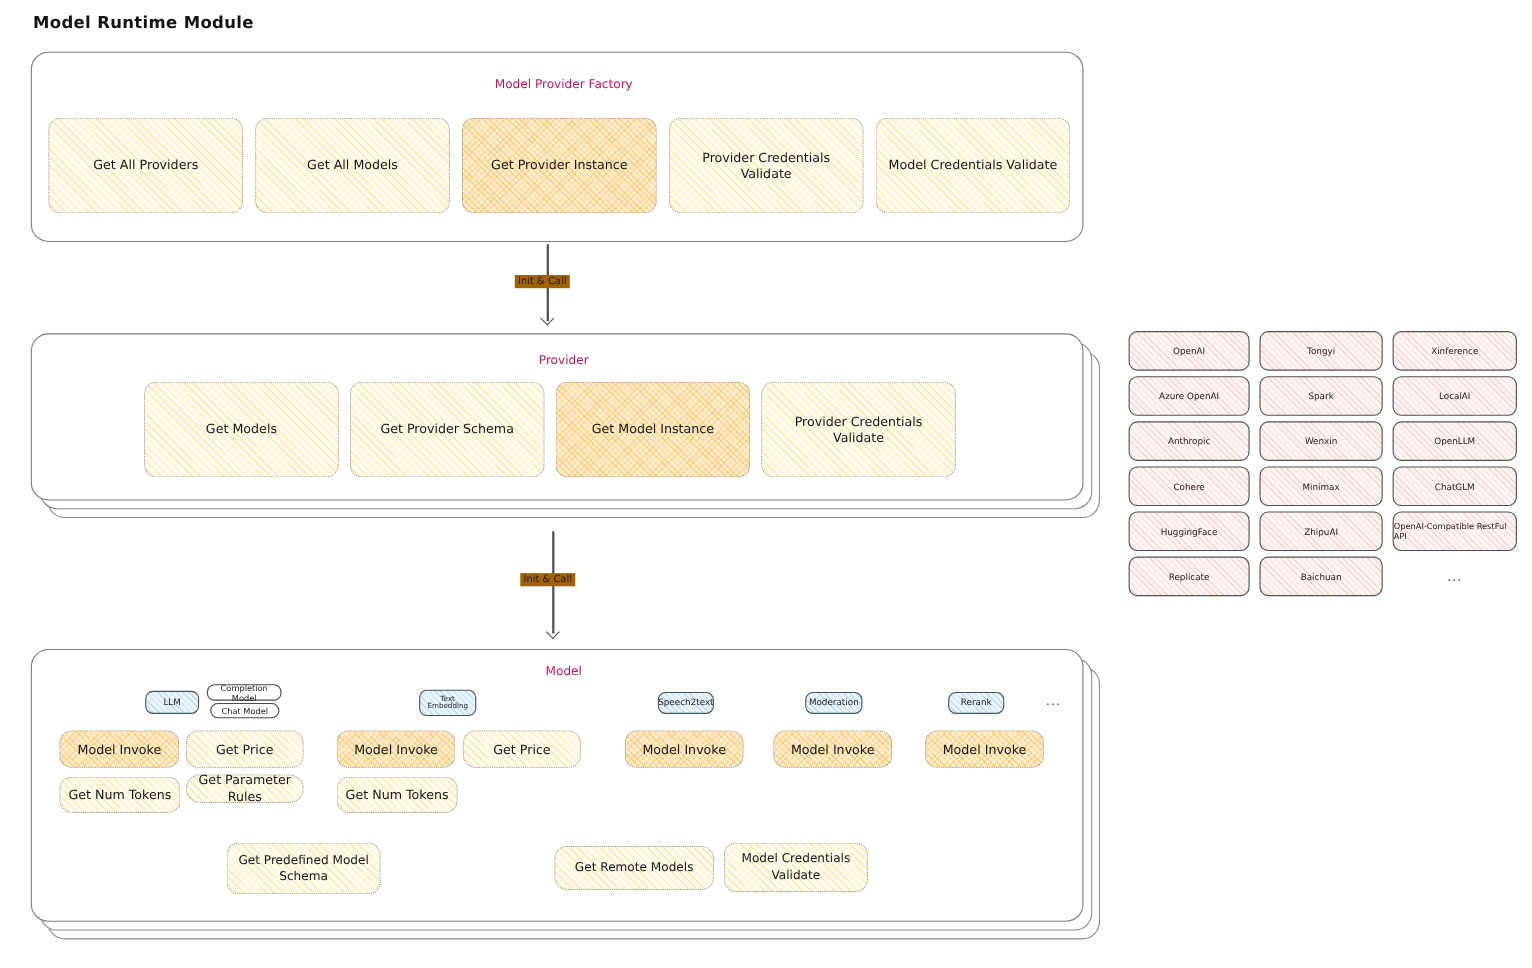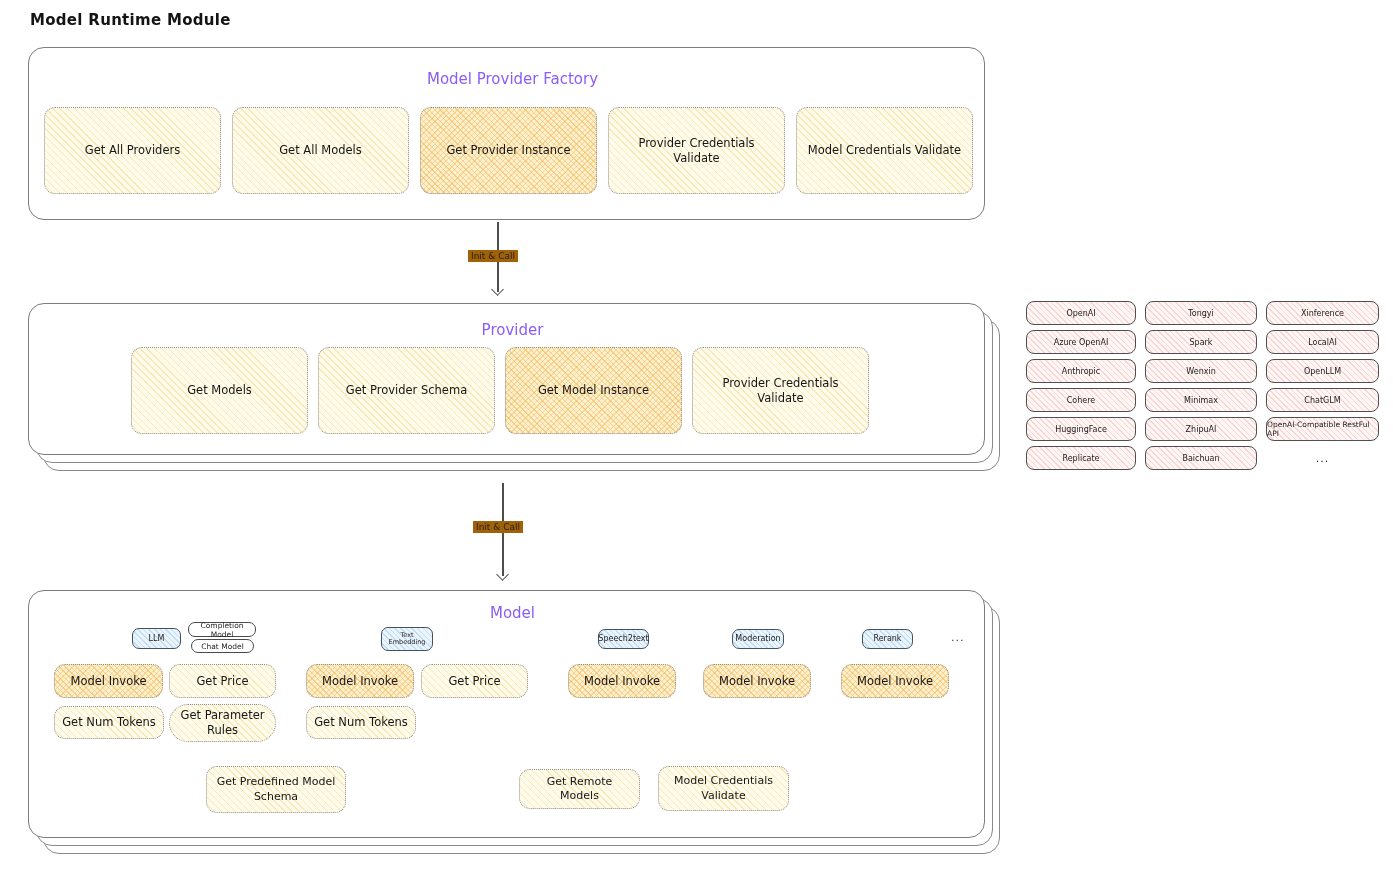--- a/index.html
+++ b/index.html
@@ -6,41 +6,41 @@
   html,body { background:#ffffff; }
   body { font-family:"DejaVu Sans", sans-serif; color:#1b1b1b; }
   .canvas { position:relative; width:1393px; height:880px; background:#fff; overflow:hidden; }
 
   .page-title { position:absolute; left:30px; top:11px; font-size:15px; font-weight:700;
     letter-spacing:.3px; color:#141414; }
 
   
   .sheet { position:absolute; background:#fff; border:1.6px solid #7c7c7c; border-radius:16px; }
   .stack { position:absolute; background:#fff; border:1.4px solid #8a8a8a; border-radius:16px; }
-  .sheet-title { position:absolute; left:12px; right:0; text-align:center; font-size:15px;
-    color:#8b5cf6; font-weight:500; }
+  .sheet-title { position:absolute; left:12px; right:0; text-align:center; font-size:11px;
+    color:#be185d; font-weight:500; }
 
   
   .btn { position:absolute; display:flex; align-items:center; justify-content:center;
     text-align:center; font-size:11.5px; line-height:1.3; padding:4px 10px; color:#161616;
     border:1.4px dotted #8f8f8f; border-radius:11px;
     background-color:#fffbea;
     background-image:repeating-linear-gradient(45deg, rgba(240,198,104,.38) 0 1px, transparent 1px 5px);
   }
   .btn.hl {
     background-color:#fdf0cf;
     background-image:
       repeating-linear-gradient(45deg, rgba(243,176,70,.5) 0 1px, transparent 1px 4px),
       repeating-linear-gradient(-45deg, rgba(243,176,70,.4) 0 1px, transparent 1px 4px);
   }
 
   
   .chip-grid { position:absolute; left:1026px; top:301px; display:grid;
     grid-template-columns:110px 112px 113px; column-gap:9px; row-gap:5px; }
-  .chip { height:24px; display:flex; align-items:center; justify-content:center;
+  .chip { height:36px; display:flex; align-items:center; justify-content:center;
     font-size:8px; color:#222; border:1.3px solid #4f4f4f; border-radius:8px;
     background-color:#fff6f5;
     background-image:repeating-linear-gradient(45deg, rgba(233,128,118,.28) 0 1px, transparent 1px 4px);
   }
   .chip.ghost { border:none; background:none; font-size:11px; letter-spacing:1px; }
 
   
   .tab { position:absolute; display:flex; align-items:center; justify-content:center;
     text-align:center; font-size:8px; line-height:1.15; color:#1d1d1d;
     border:1.3px solid #43535c; border-radius:7px;
@@ -123,28 +123,28 @@
     <div class="tab-small" style="left:162px; top:48px; width:63px; height:14px;">Chat Model</div>
     <div class="tab" style="left:352px; top:36px; width:52px; height:24px; font-size:6.5px; padding:0 9px;">Text Embedding</div>
     <div class="tab" style="left:569px; top:38px; width:51px; height:20px;">Speech2text</div>
     <div class="tab" style="left:703px; top:38px; width:52px; height:20px;">Moderation</div>
     <div class="tab" style="left:833px; top:38px; width:51px; height:20px;">Rerank</div>
     <div class="dots" style="left:922px; top:40px;">...</div>
 
     <div class="btn hl" style="left:25px; top:73px; width:109px; height:34px;">Model Invoke</div>
     <div class="btn" style="left:140px; top:73px; width:107px; height:34px;">Get Price</div>
     <div class="btn" style="left:25px; top:115px; width:110px; height:33px; padding:2px 4px;">Get Num Tokens</div>
-    <div class="btn" style="left:140px; top:113px; width:107px; height:38px; padding:2px 6px;border-radius:19px;">Get Parameter Rules</div>
+    <div class="btn" style="left:140px; top:113px; width:107px; height:26px; padding:2px 6px;border-radius:19px;">Get Parameter Rules</div>
 
     <div class="btn hl" style="left:277px; top:73px; width:108px; height:34px;">Model Invoke</div>
     <div class="btn" style="left:392px; top:73px; width:107px; height:34px;">Get Price</div>
     <div class="btn" style="left:277px; top:115px; width:110px; height:33px; padding:2px 4px;">Get Num Tokens</div>
 
     <div class="btn hl" style="left:539px; top:73px; width:108px; height:34px;">Model Invoke</div>
     <div class="btn hl" style="left:674px; top:73px; width:108px; height:34px;">Model Invoke</div>
     <div class="btn hl" style="left:812px; top:73px; width:108px; height:34px;">Model Invoke</div>
 
     <div class="btn" style="left:177px; top:175px; width:140px; height:47px; padding:2px 8px; font-size:11px;">Get Predefined Model Schema</div>
-    <div class="btn" style="left:490px; top:178px; width:121px; height:40px; padding:15px 8px; font-size:11px;">Get Remote Models</div>
+    <div class="btn" style="left:475px; top:178px; width:145px; height:40px; padding:15px 8px; font-size:11px;">Get Remote Models</div>
     <div class="btn" style="left:629px; top:175px; width:131px; height:45px; padding:2px 8px; font-size:11px;">Model Credentials Validate</div>
   </div>
 
 </div>
 
 </body></html>

